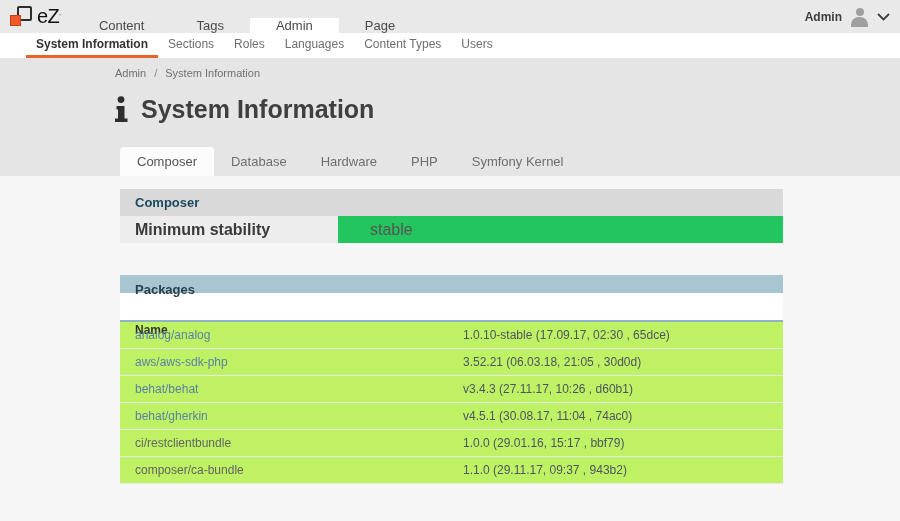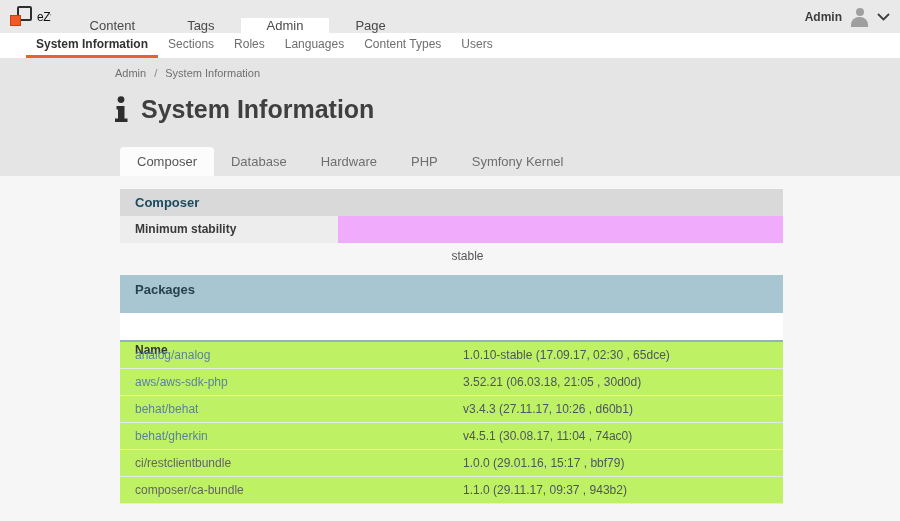--- a/index.html
+++ b/index.html
@@ -24,21 +24,21 @@
   }
   .logo-mark { position:relative; width:22px; height:22px; margin-right:5px; }
   .logo-outline {
     position:absolute; top:0; right:0; width:15px; height:15px;
     border:2.5px solid #2e2e2e; border-radius:2px; background:transparent;
   }
   .logo-square {
     position:absolute; left:0; bottom:2px; width:11px; height:11px;
     background:#f05a28; border:1px solid #c2430f;
   }
-  .logo-text { font-size:12px; color:#111; letter-spacing:-0.5px; font-weight:500; }
+  .logo-text { font-size:20px; color:#111; letter-spacing:-0.5px; font-weight:500; }
   .logo-tm { font-size:7px; color:#555; vertical-align:top; }
   .top-nav { display:flex; align-items:flex-end; }
   .top-nav-item {
     display:flex; align-items:center;
     padding:0 26px; cursor:pointer;
   }
   .top-nav-item.active { background:#ffffff; }
   .topbar-user {
     position:absolute; right:10px; top:0; height:33px;
     display:flex; align-items:center; gap:7px;
@@ -102,29 +102,29 @@
 
   
   .content { padding:13px 0 0 120px; }
   .panel { width:663px; }
 
   .kv-table { margin-bottom:32px; }
   .kv-header {
     height:27px; line-height:27px; background:#d9d9d9;
     padding-left:15px; font-size:13px; font-weight:bold; color:#1c4a5e;
   }
-  .kv-row { display:flex; height:27px; line-height:27px; background:#f0abfc; font-size:12px;flex-direction:column; }
+  .kv-row { display:flex; height:27px; line-height:27px; background:#22c55e; font-size:16px; }
   .kv-label {
     width:218px; background:#ededed; padding-left:15px;
     font-weight:bold; color:#3a3a3a;
   }
   .kv-value { padding-left:32px; color:#555;text-align:center; }
 
   .pkg-header {
-    height:38px; line-height:29px; background:#a8c5d2;
+    height:18px; line-height:29px; background:#a8c5d2;
     padding-left:15px; font-size:13px; font-weight:bold; color:#29414d;
   }
   .pkg-cols {
     display:flex; height:29px; line-height:29px; background:#ffffff;
     font-size:12px; font-weight:bold; color:#333;
     border-bottom:2px solid #8fb3c2;
   }
   .pkg-col-name { width:343px; padding-left:15px;margin-top:23px; }
   .pkg-col-version { flex:1; }
   .pkg-row {

